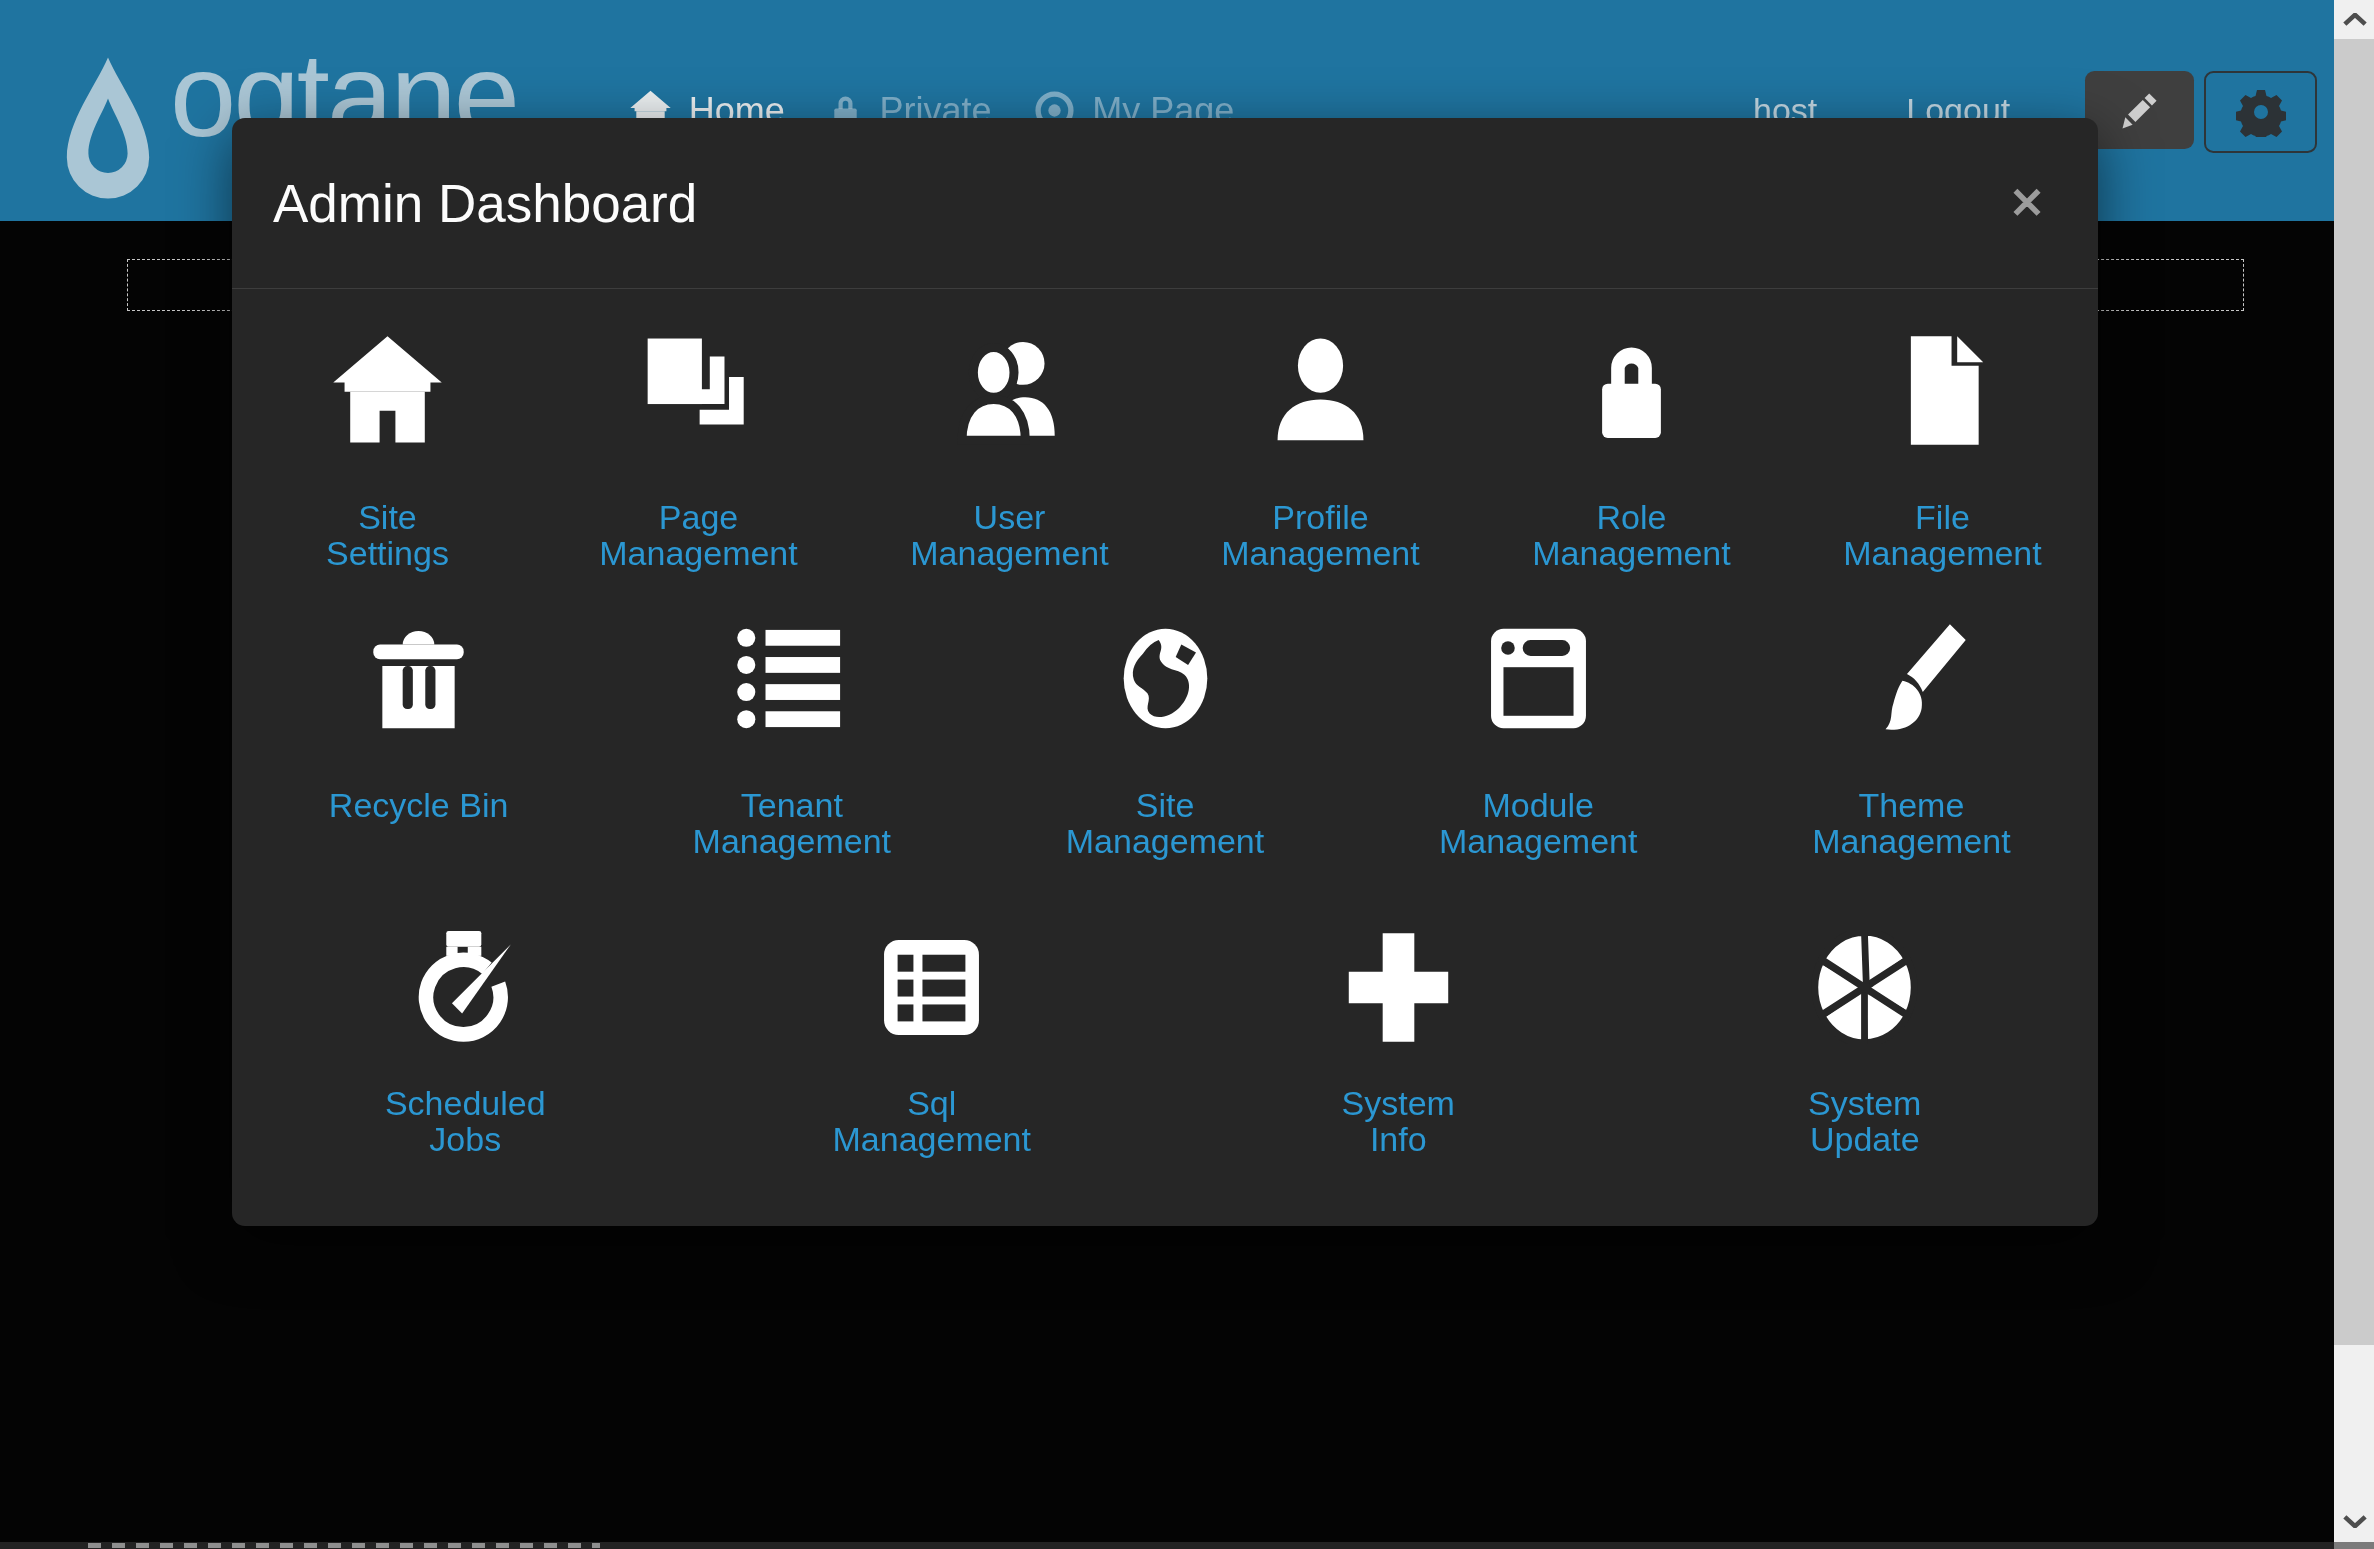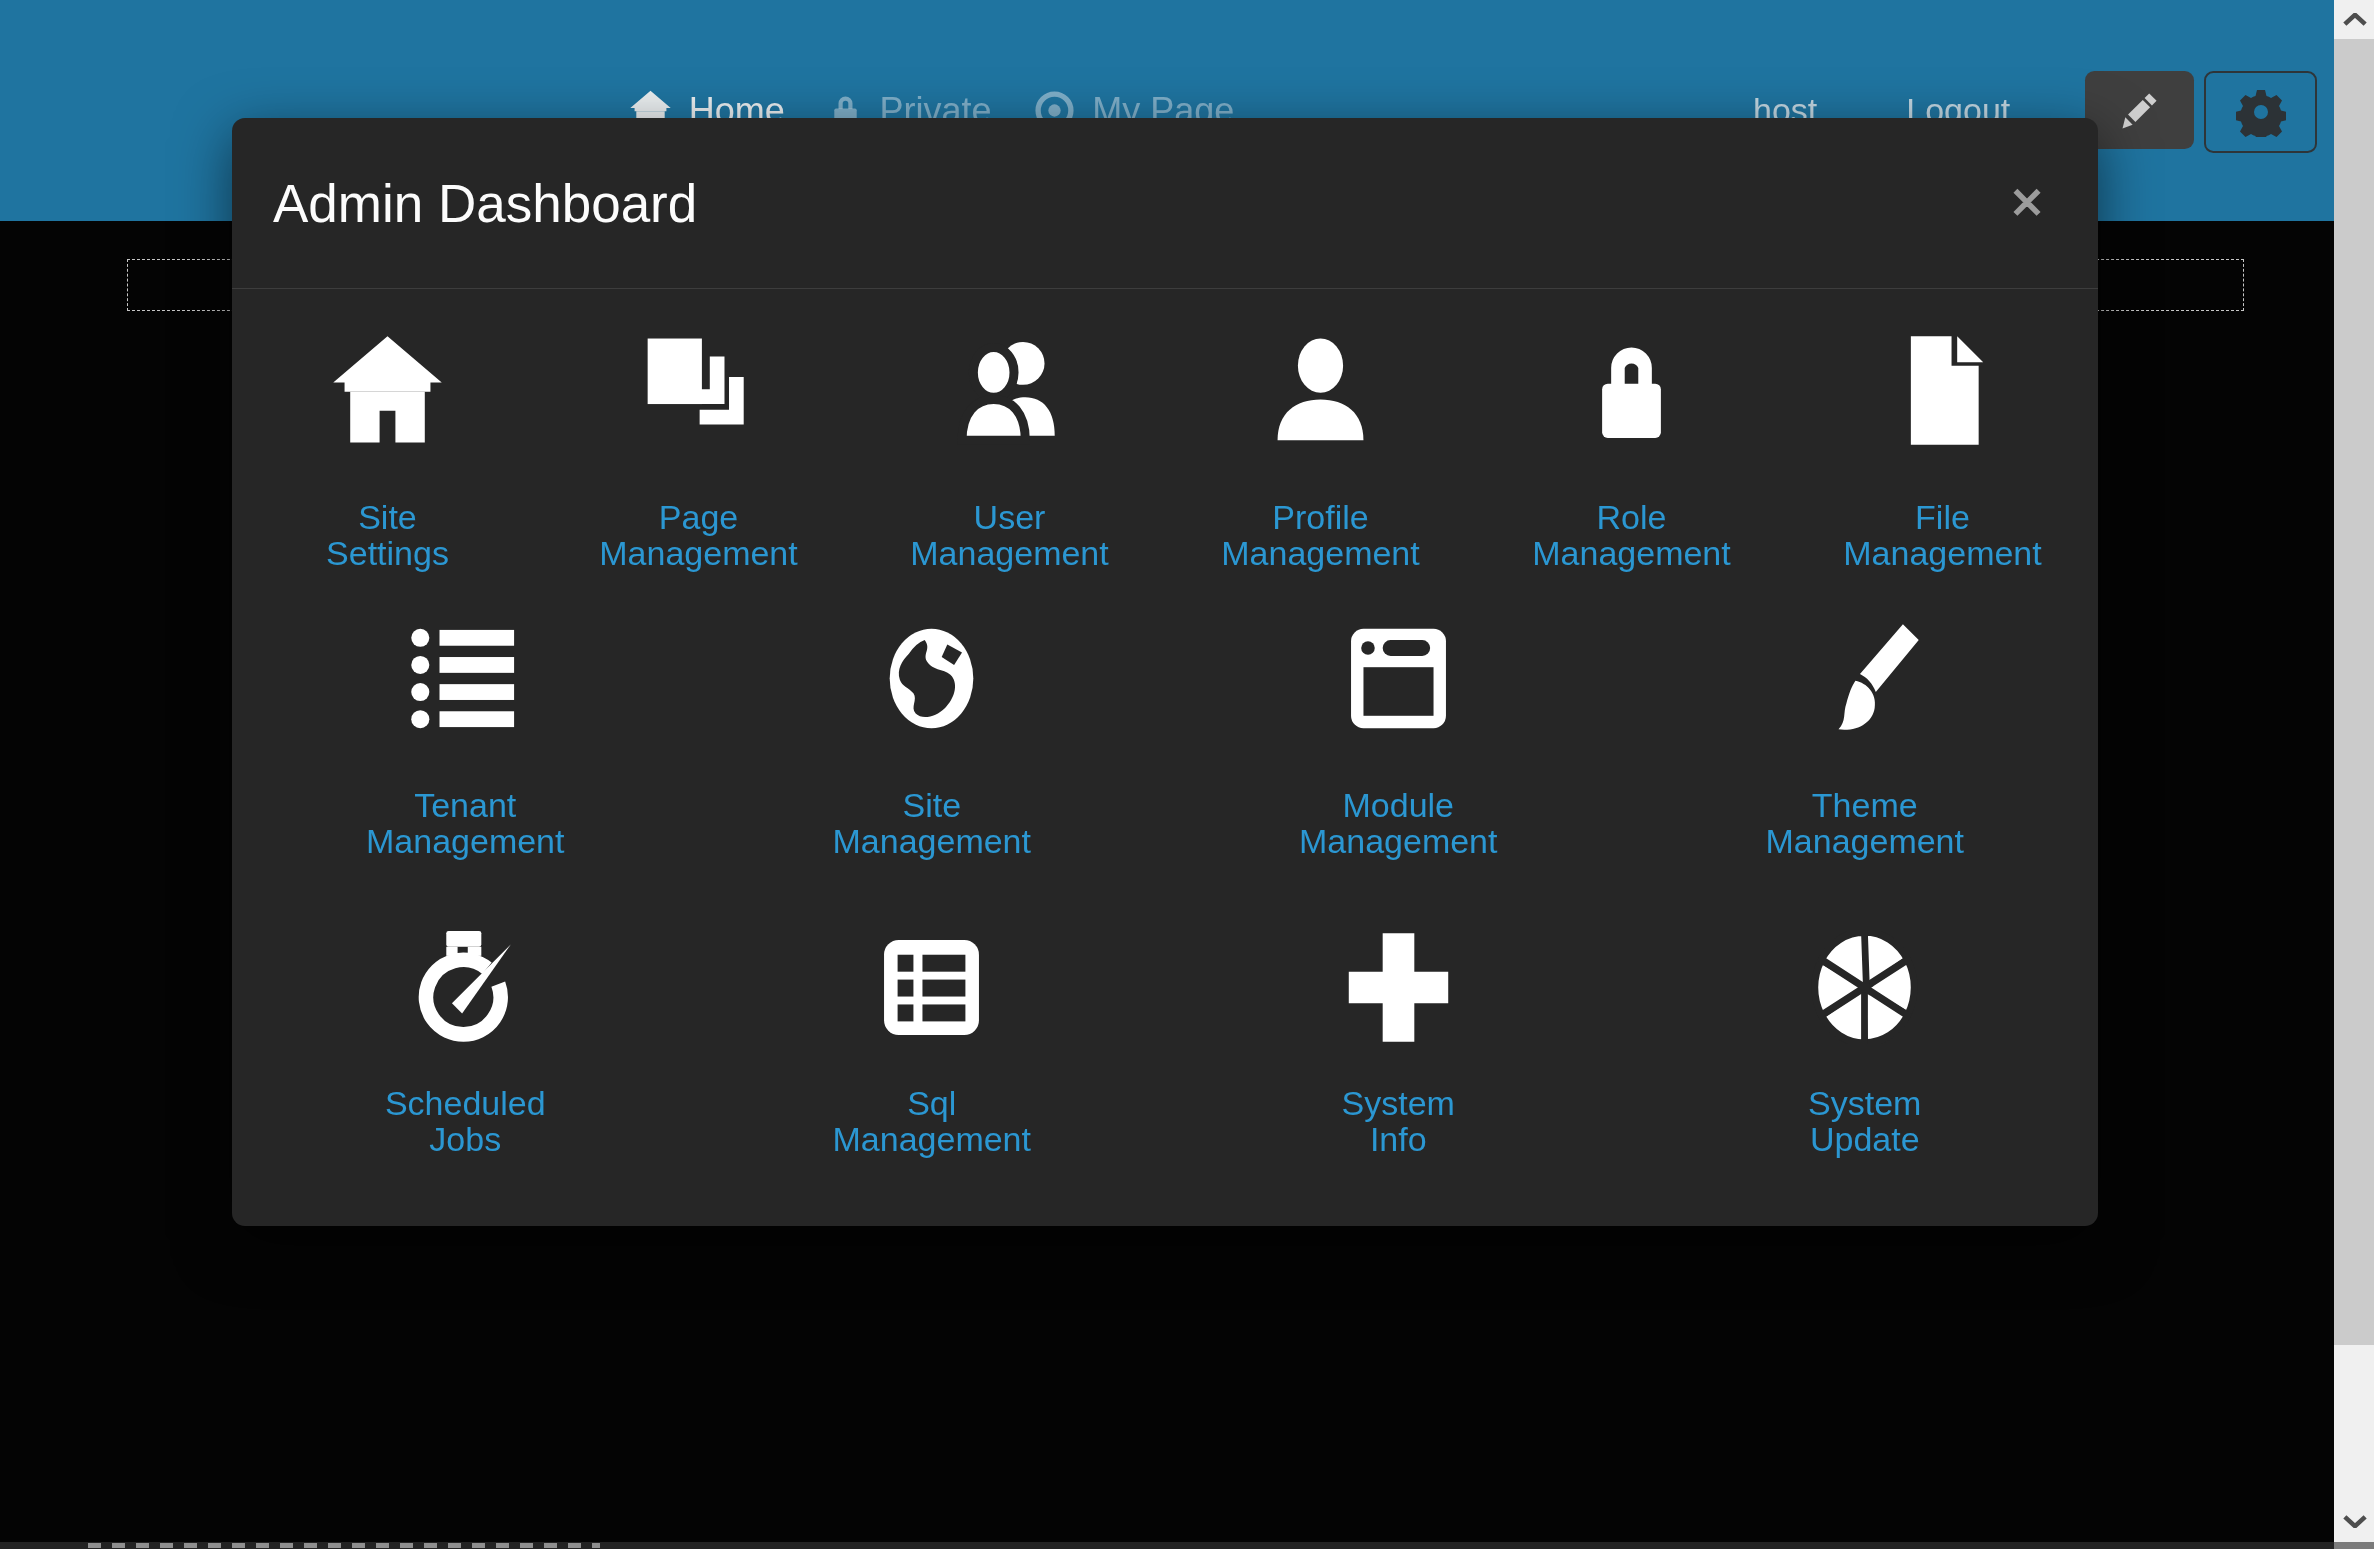--- a/index.html
+++ b/index.html
@@ -52,20 +52,27 @@
 </head>
 <body>
 
 <div id="stage" style="--header-bg: #1f74a0; --page-bg: #040404; --modal-bg: #262626; --accent: #2b97d2; --icon-color: #ffffff; --sb-track: #f0f0f0; --sb-thumb: #cbcbcb;">
 
   <div id="dashed-pane"></div>
   <div id="bottom-strip"></div>
   <div id="bottom-dashes"></div>
 
   <div id="header">
+    <div id="logo">
+      <svg width="98" height="148" viewBox="0 0 100 150">
+        <path fill="rgba(224,230,233,.72)" fill-rule="evenodd" d="M50 2 C38 30 8 68 8 104 a42 42 0 0 0 84 0 C92 68 62 30 50 2 Z
+             M50 44 C44 60 30 80 30 100 a20 20 0 0 0 40 0 C70 80 56 60 50 44 Z"></path>
+      </svg>
+      <span class="logo-text">oqtane</span>
+    </div>
 
     <div id="header-right">
       <span id="user-link">host</span>
       <span id="logout-link">Logout</span>
     </div>
 
     <div id="nav">
       <div class="nav-item active">
         <svg width="43" height="43" viewBox="0 0 100 100" fill="currentColor">
           <polygon points="50,4 97,44 87,44 87,52 13,52 13,44 3,44"></polygon>
@@ -176,20 +183,32 @@
           <span class="tile-icon">
             <svg width="113" height="113" viewBox="0 0 100 100" fill="currentColor">
               <path d="M22 2 h36 v26 h24 v70 h-60 z"></path>
               <polygon points="63,2 86,25 63,25"></polygon>
             </svg>
           </span>
           <span class="tile-label">File<br>Management</span>
         </a>
       </div>
     <div class="tile-row" id="row-1">
+        <a class="tile">
+          <span class="tile-icon">
+            <svg width="113" height="113" viewBox="0 0 100 100" fill="currentColor">
+              <rect x="10" y="20" width="80" height="13" rx="6"></rect>
+              <path d="M36 20 a14 12 0 0 1 28 0 z"></path>
+              <path d="M18 39 h64 v55 h-64 z"></path>
+              <rect x="36" y="39" width="9" height="38" rx="4" fill="#262626"></rect>
+              <rect x="56" y="39" width="9" height="38" rx="4" fill="#262626"></rect>
+            </svg>
+          </span>
+          <span class="tile-label">Recycle Bin</span>
+        </a>
         <a class="tile">
           <span class="tile-icon">
             <svg width="113" height="113" viewBox="0 0 100 100" fill="currentColor">
               <circle cx="10" cy="14" r="8"></circle>
               <rect x="27" y="7" width="66" height="14"></rect>
               <circle cx="10" cy="38" r="8"></circle>
               <rect x="27" y="31" width="66" height="14"></rect>
               <circle cx="10" cy="62" r="8"></circle>
               <rect x="27" y="55" width="66" height="14"></rect>
               <circle cx="10" cy="86" r="8"></circle>

